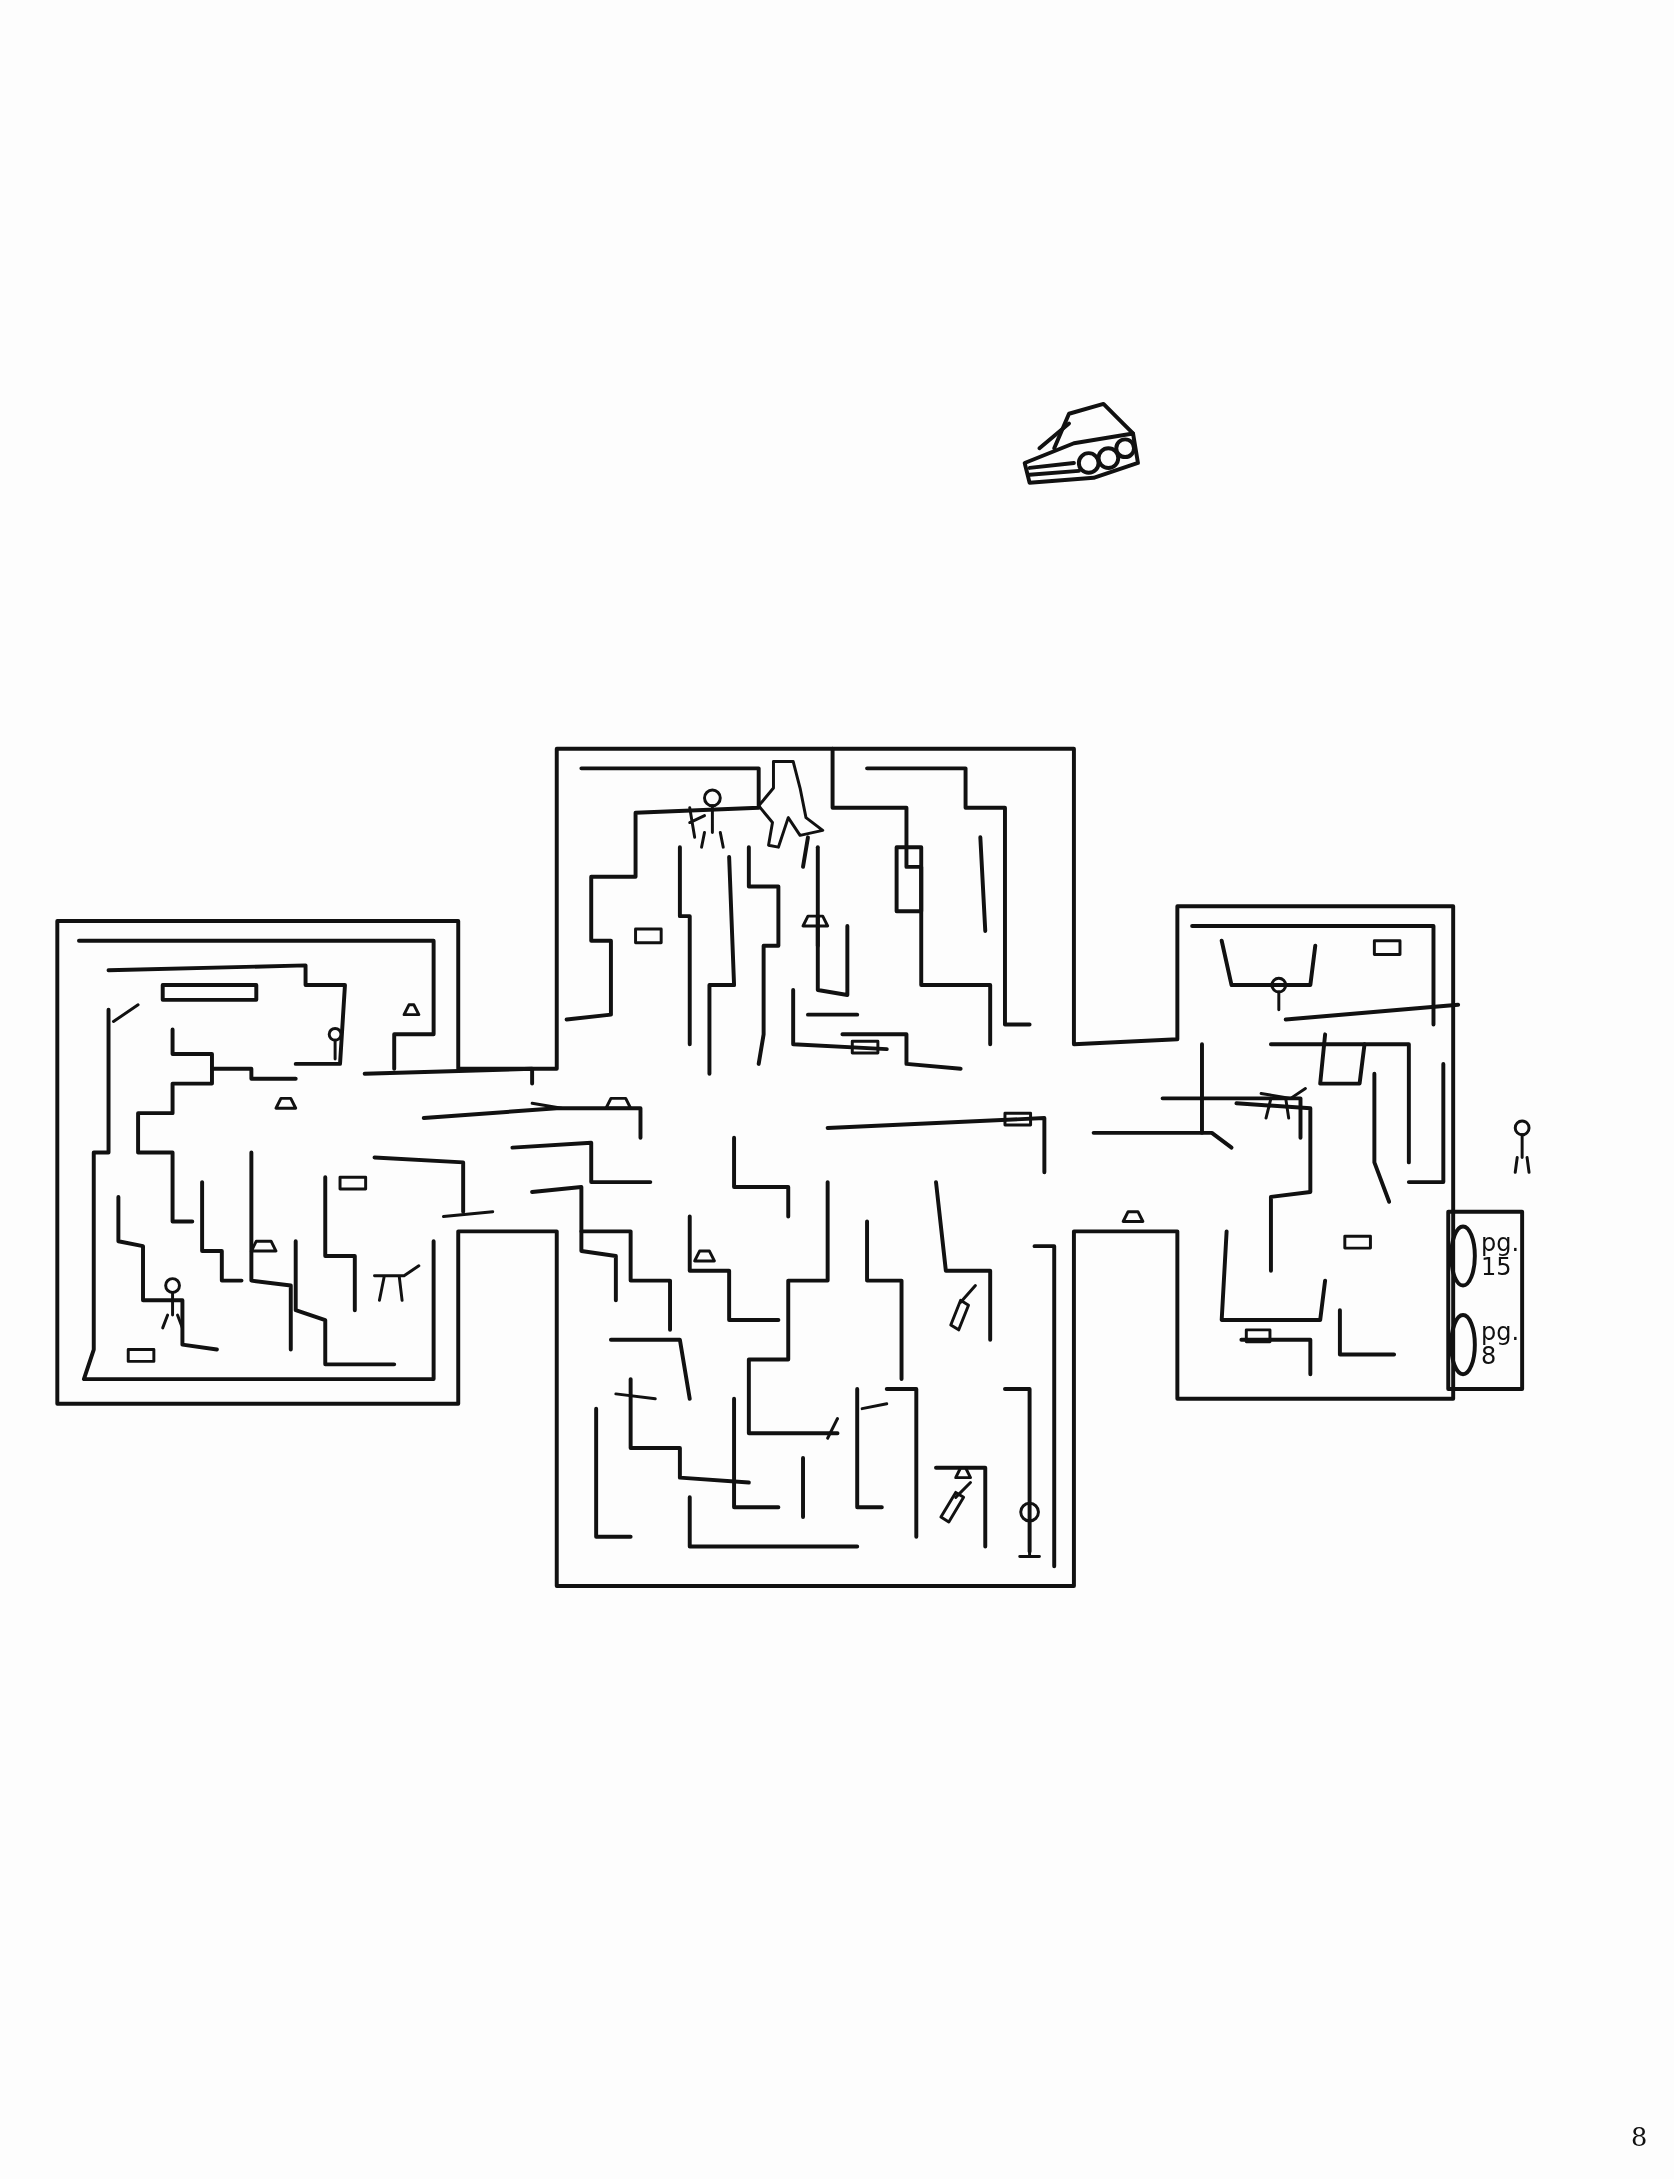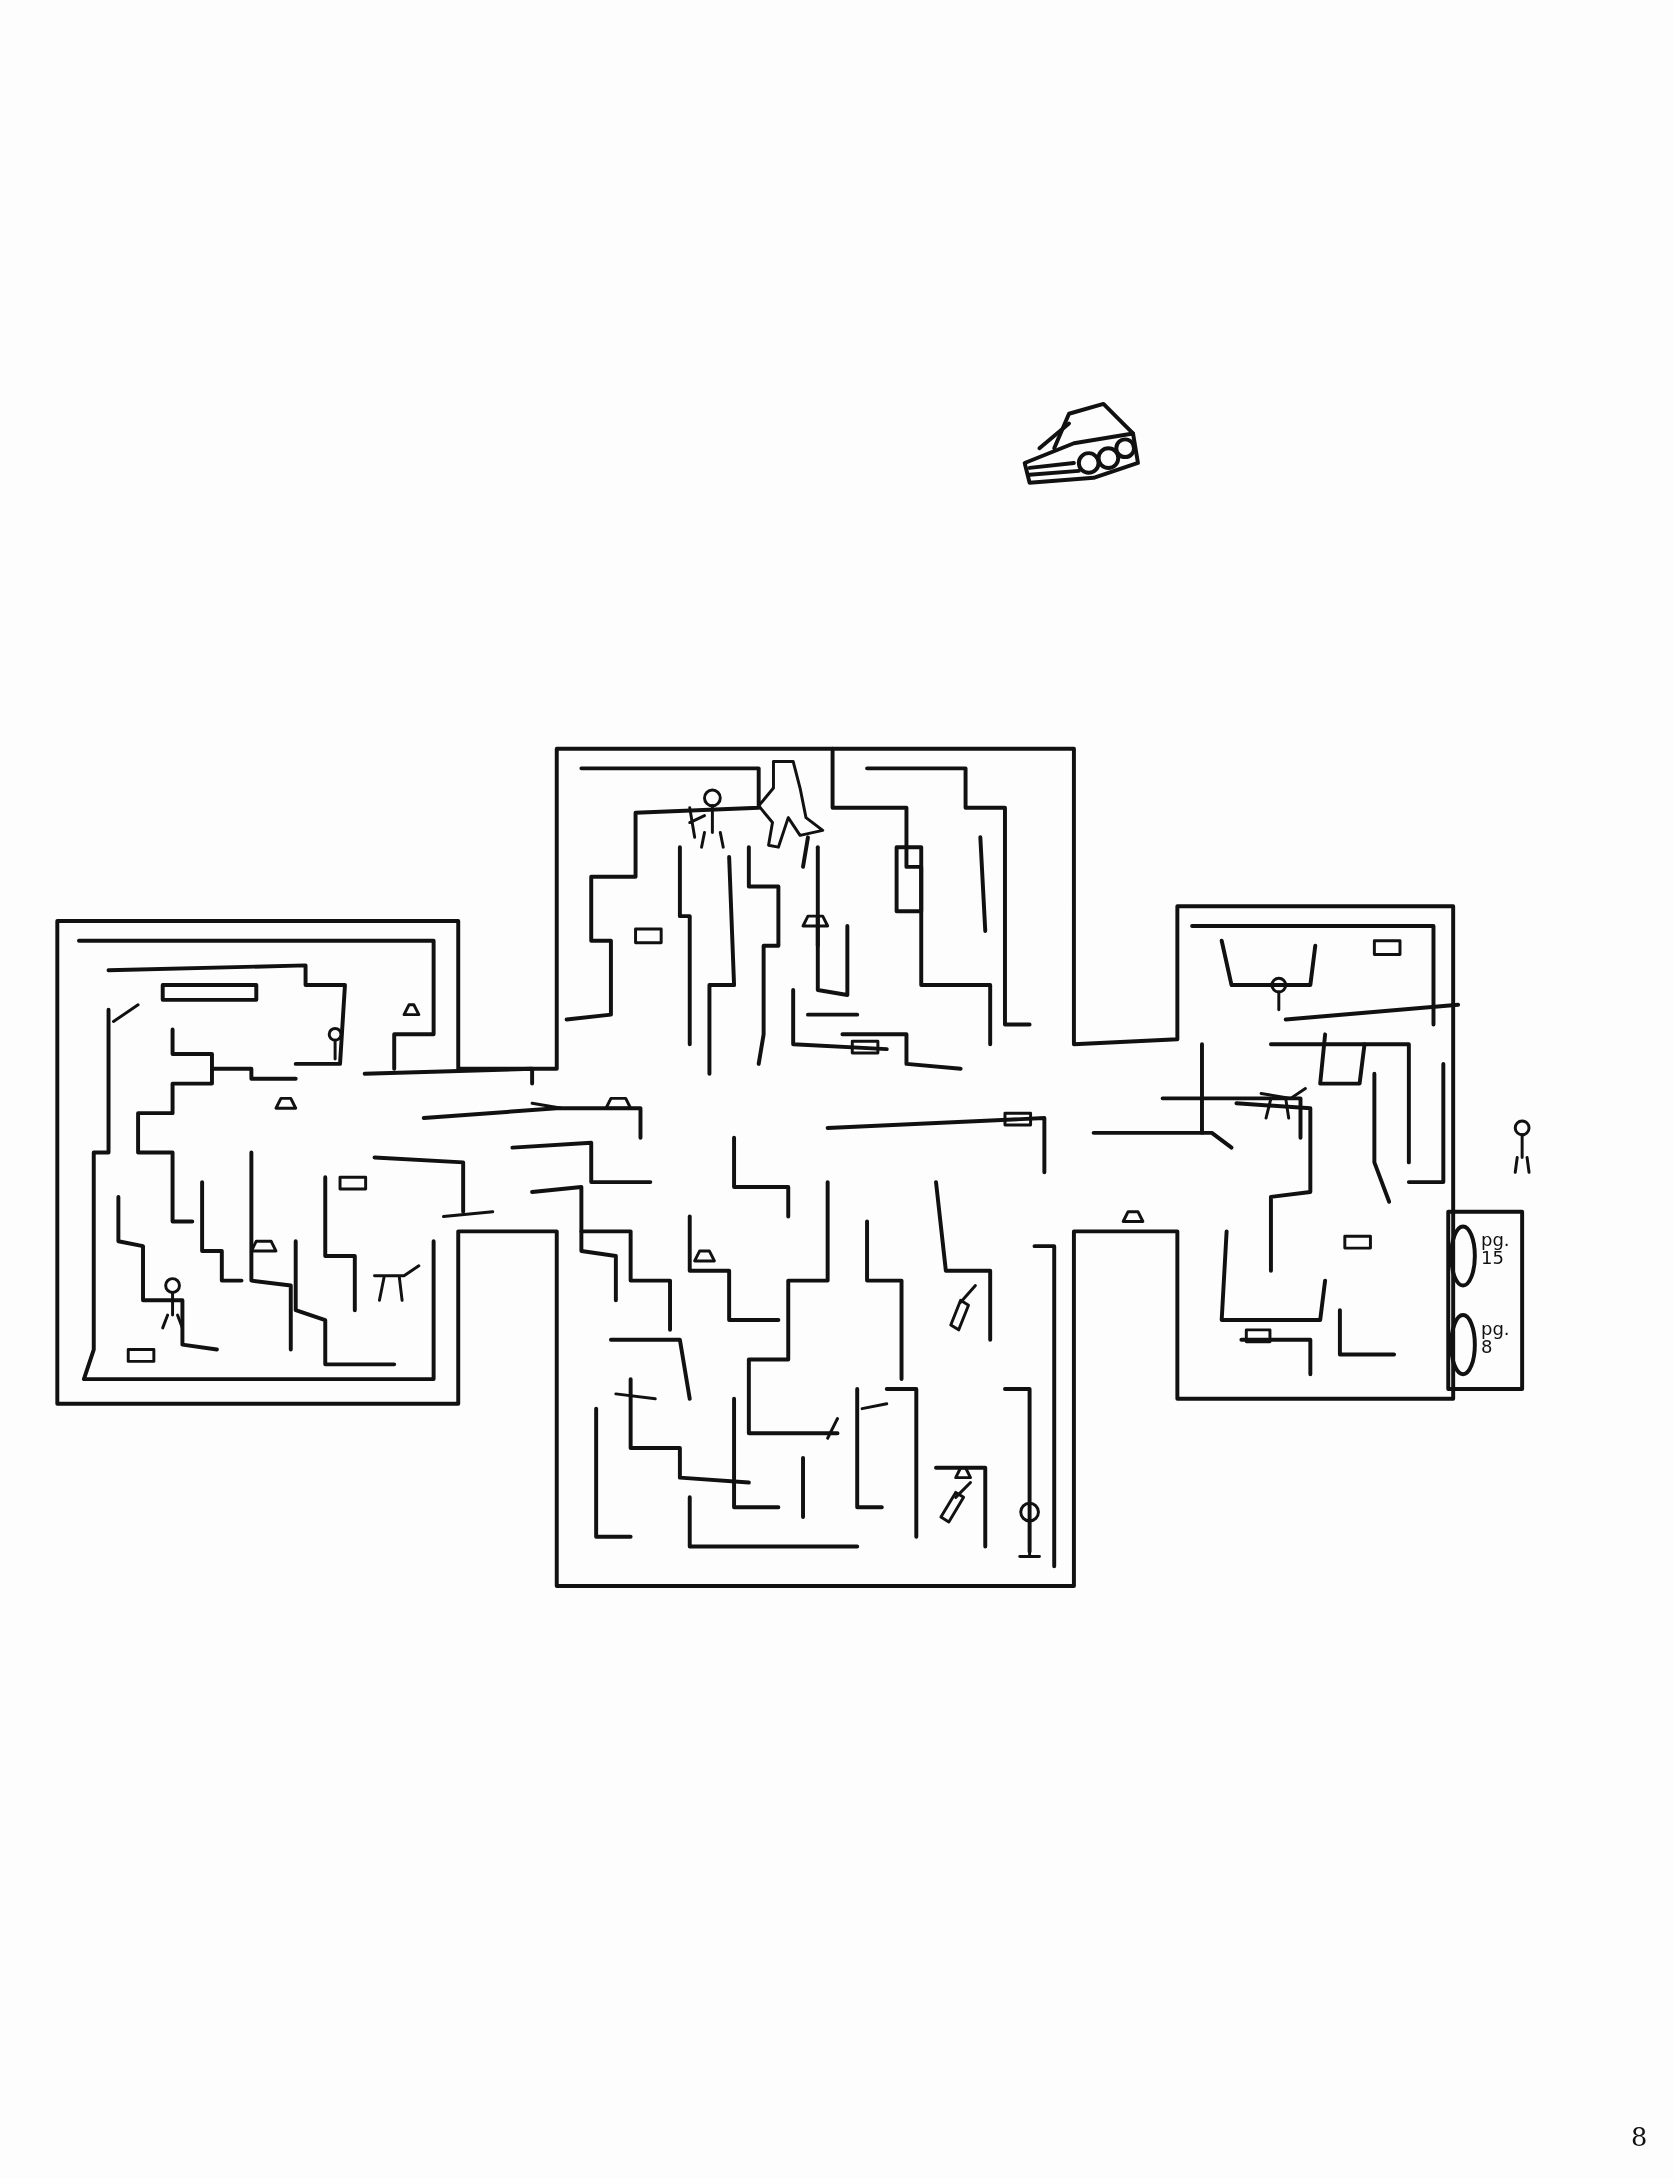--- a/index.html
+++ b/index.html
@@ -1,18 +1,18 @@
 <!DOCTYPE html>
 <html><head>
 <meta charset="utf-8">
 <style>
   html, body { margin: 0; padding: 0; background: #fdfdfd; }
   .page { position: relative; width: 1675px; height: 2180px; background: #fdfdfd; overflow: hidden; }
   svg { position: absolute; left: 0; top: 0; }
-  .label { position: absolute; font-family: "DejaVu Sans", sans-serif; color: #111; font-size: 18px; line-height: 1.0; }
+  .label { position: absolute; font-family: "DejaVu Sans", sans-serif; color: #111; font-size: 24px; line-height: 1.0; }
   .pagenum { position: absolute; right: 27.6px; bottom: 27.6px; font-family: "DejaVu Serif", serif; font-size: 25.6px; color: #111; }
 </style>
 </head>
 <body>
 
 <div class="page">
   <svg width="1675" height="2180" viewBox="0 0 1700 2213">
     <g fill="none" stroke="#111" stroke-width="4" stroke-linejoin="round" stroke-linecap="round">
 
       <g>

